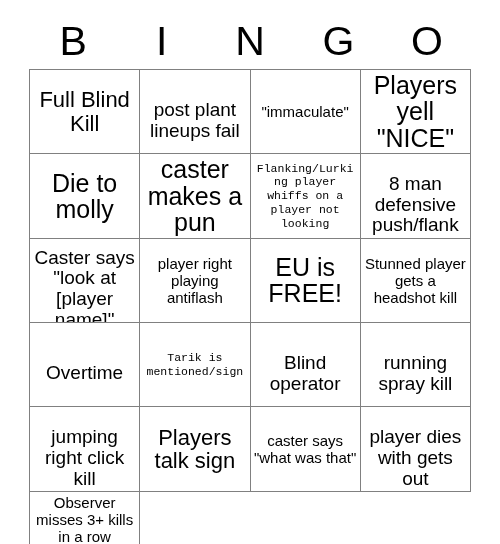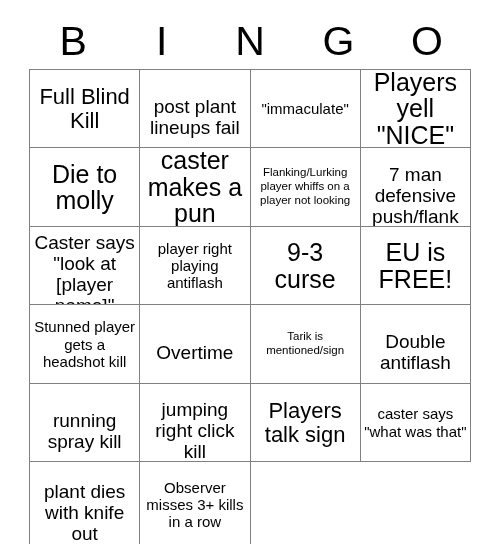--- a/index.html
+++ b/index.html
@@ -67,21 +67,21 @@
     display: block;
     width: 100%;
     line-height: 1.06;
     word-wrap: break-word;
   }
   
   .s-xl .cell-text { font-size: 25px; }
   .s-lg .cell-text { font-size: 22px; }
   .s-md .cell-text { font-size: 19px; line-height: 1.1; margin-top: 18px; }
   .s-sm .cell-text { font-size: 15px; line-height: 1.14; }
-  .s-xs .cell-text { font-size: 11.5px; line-height: 1.2; }
+  .s-xs .cell-text { font-size: 11.5px; line-height: 1.2; font-family: Liberation Mono, monospace; }
 </style>
 </head>
 <body>
 
 <div class="card">
 
   <div class="header-row">
     <div class="header-cell">B</div>
     <div class="header-cell">I</div>
     <div class="header-cell">N</div>
@@ -106,62 +106,59 @@
     <div class="cell s-xl">
         <span class="cell-text">Die to molly</span>
       </div>
     <div class="cell s-xl">
         <span class="cell-text">caster makes a pun</span>
       </div>
     <div class="cell s-xs">
         <span class="cell-text">Flanking/Lurking player whiffs on a player not looking</span>
       </div>
     <div class="cell s-md">
-        <span class="cell-text">7 man defensive push/flank</span>
+        <span class="cell-text">8 man defensive push/flank</span>
       </div>
     <div class="cell s-md">
         <span class="cell-text">Caster says "look at [player name]"</span>
       </div>
 
     <div class="cell s-sm">
         <span class="cell-text">player right playing antiflash</span>
-      </div>
-    <div class="cell s-xl">
-        <span class="cell-text">9-3 curse</span>
       </div>
     <div class="cell s-xl">
         <span class="cell-text">EU is FREE!</span>
       </div>
     <div class="cell s-sm">
         <span class="cell-text">Stunned player gets a headshot kill</span>
       </div>
     <div class="cell s-md">
         <span class="cell-text">Overtime</span>
       </div>
 
     <div class="cell s-xs">
         <span class="cell-text">Tarik is mentioned/sign</span>
       </div>
     <div class="cell s-md">
-        <span class="cell-text">Double antiflash</span>
+        <span class="cell-text">Blind operator</span>
       </div>
     <div class="cell s-md">
         <span class="cell-text">running spray kill</span>
       </div>
     <div class="cell s-md">
         <span class="cell-text">jumping right click kill</span>
       </div>
 
     <div class="cell s-lg">
         <span class="cell-text">Players talk sign</span>
       </div>
     <div class="cell s-sm">
         <span class="cell-text">caster says "what was that"</span>
       </div>
     <div class="cell s-md">
-        <span class="cell-text">plant dies with knife out</span>
+        <span class="cell-text">player dies with gets out</span>
       </div>
     <div class="cell s-sm">
         <span class="cell-text">Observer misses 3+ kills in a row</span>
       </div>
   </div>
 
 </div>
 
 </body></html>

